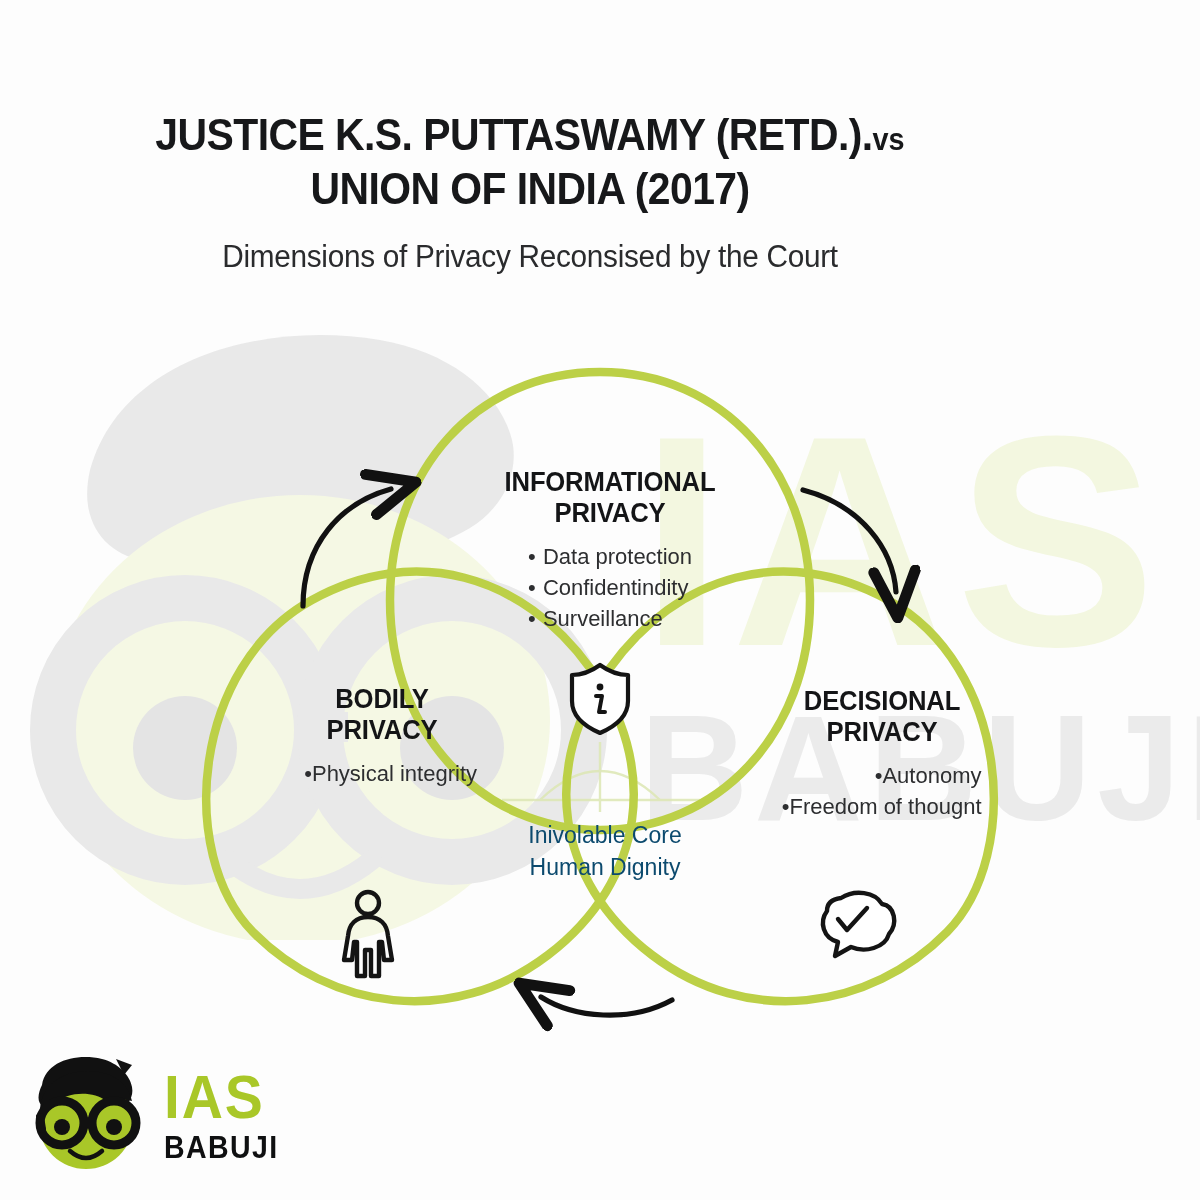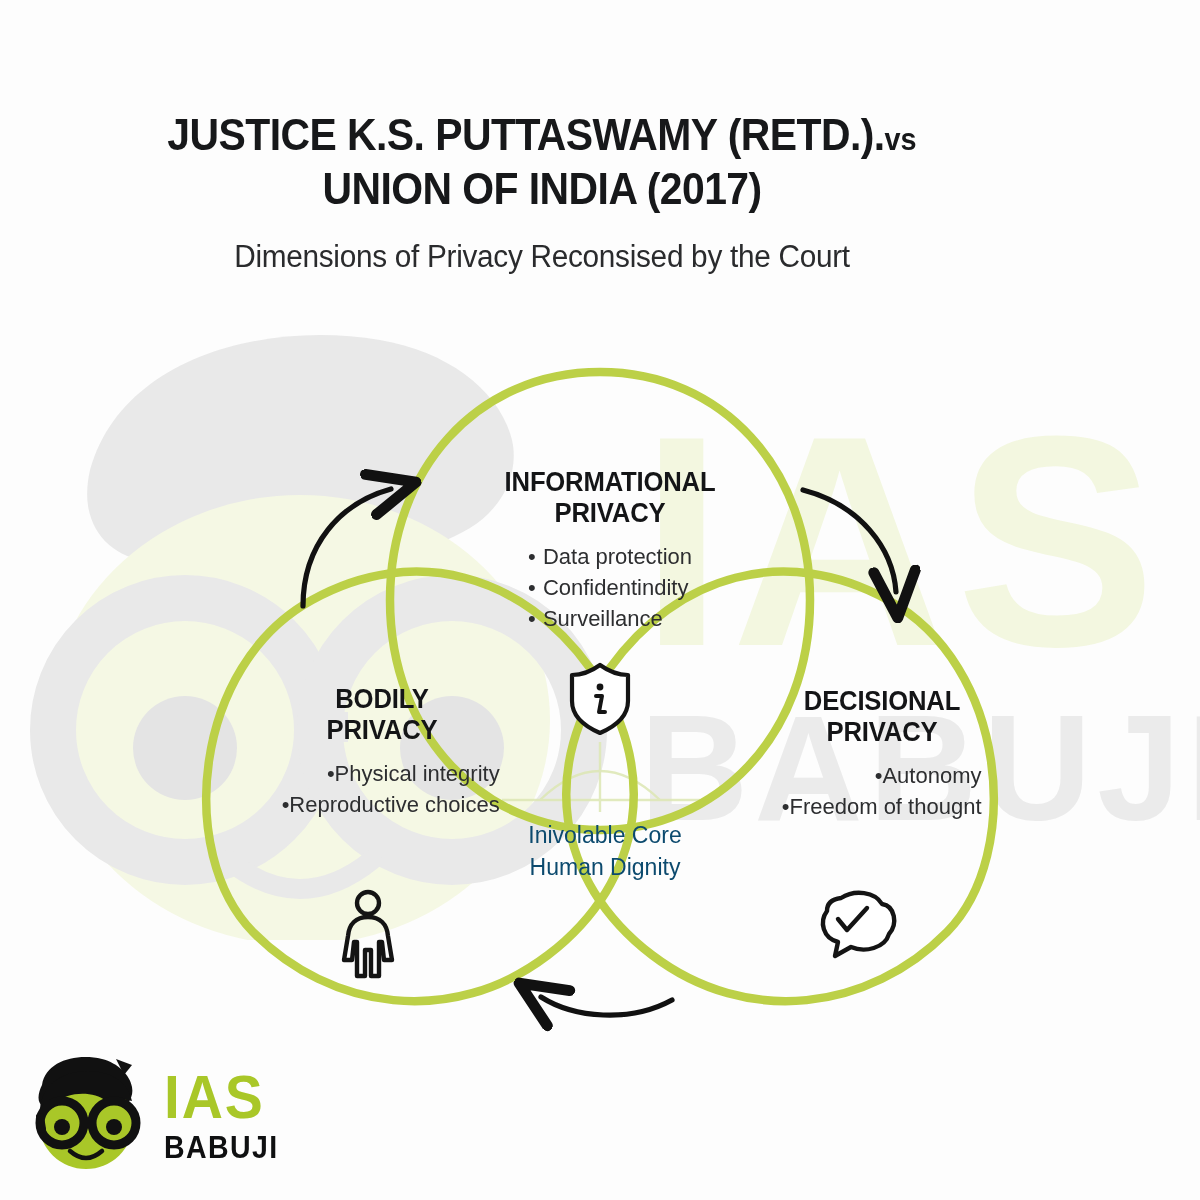--- a/index.html
+++ b/index.html
@@ -22,21 +22,21 @@
     left:0; top:300px;
     width:1200px; height:640px;
     opacity:1;
     pointer-events:none;
     z-index:0;
   }
 
   
   #title-block {
     position:absolute;
-    left:16px; top:108px;
+    left:4px; top:108px;
     width:1052px;
     text-align:center;
     z-index:5;
   }
   #main-title {
     font-size:44px;
     font-weight:bold;
     letter-spacing:-0.6px;
     color:#17181a;
     line-height:1.22;
@@ -250,21 +250,20 @@
     </ul>
   </div>
 
   <div class="venn-text" id="bodily-block">
     <div class="lobe-title">
       <span>BODILY</span><br>
       <span>PRIVACY</span>
     </div>
     <ul class="lobe-list">
       <li>Physical integrity</li>
-      <li>Reproductive choices</li>
     </ul>
   </div>
 
   <div class="venn-text" id="decisional-block">
     <div class="lobe-title">
       <span>DECISIONAL</span><br>
       <span>PRIVACY</span>
     </div>
     <ul class="lobe-list">
       <li>Autonomy</li>

